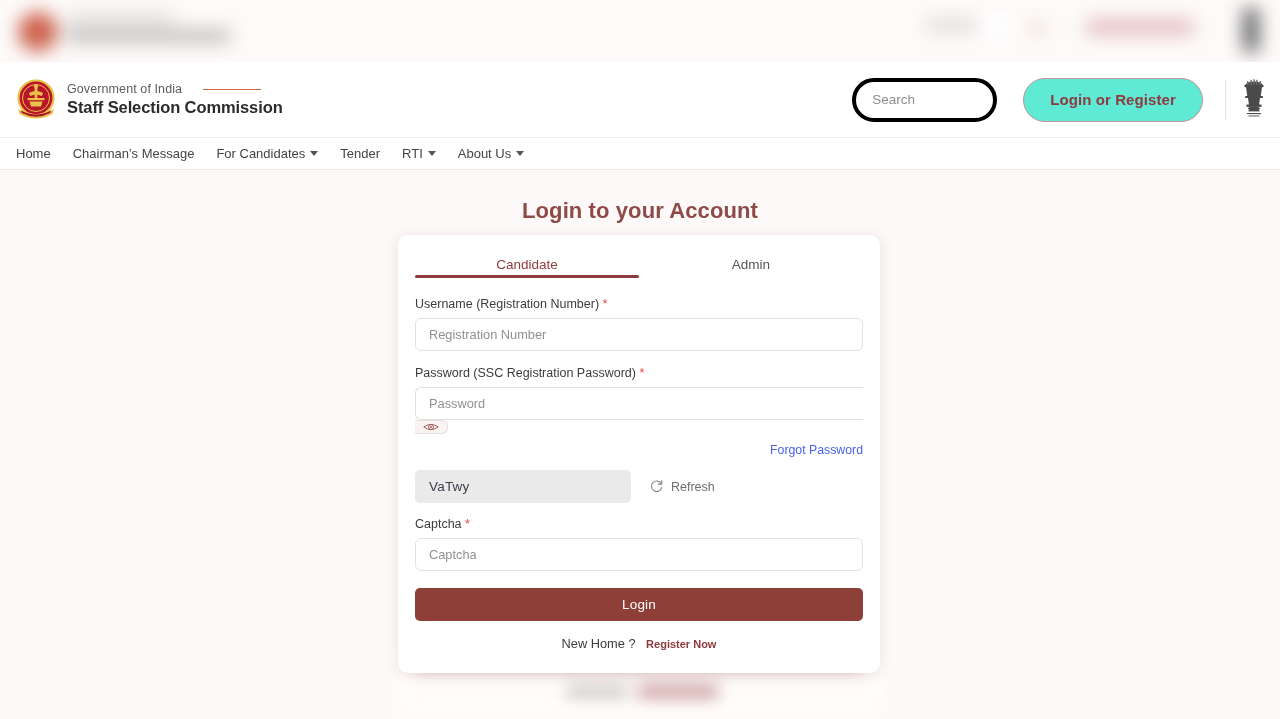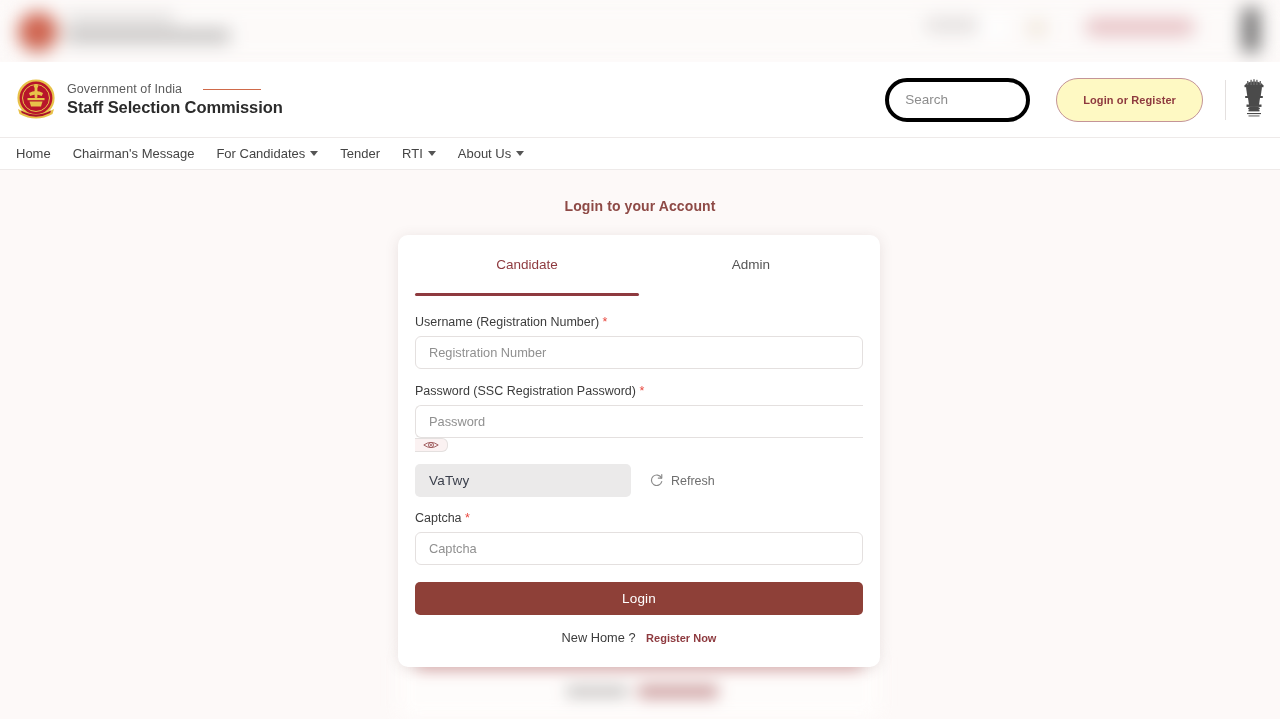--- a/index.html
+++ b/index.html
@@ -152,23 +152,23 @@
     background: transparent;
   }
   .search-input::placeholder { color: #8d8d8d; }
   .search-icon { width: 17px; height: 17px; flex: none; }
 
   .login-register-btn {
     height: 44px;
     padding: 0 26px;
     border: 1px solid #c49497;
     border-radius: 22px;
-    background: #fef9c3;
+    background: #5eead4;
     color: #8e3a3f;
-    font-size: 11px;
+    font-size: 15px;
     font-weight: bold;
     font-family: "Liberation Sans", sans-serif;
     cursor: pointer;
     letter-spacing: .1px;
     display: flex;
     align-items: center;
   }
 
   .hdr-divider {
     width: 1px; height: 40px;
@@ -214,21 +214,21 @@
     position: absolute;
     top: 170px; left: 0;
     width: 1280px;
     height: 549px;
     z-index: 3;
   }
 
   .page-title {
     text-align: center;
     margin-top: 28px;
-    font-size: 14px;
+    font-size: 22px;
     font-weight: bold;
     color: #8e4a46;
     letter-spacing: .1px;
   }
 
   .login-card {
     position: absolute;
     left: 398px;
     top: 65px;
     width: 482px;
@@ -239,21 +239,21 @@
   }
 
   .tabs {
     display: flex;
     position: relative;
     margin: 0 0 0 0;
   }
   .tab {
     flex: 1;
     text-align: center;
-    padding: 22px 0 24px 0;
+    padding: 22px 0 6px 0;
     font-size: 13.5px;
     color: #555;
     cursor: pointer;
     position: relative;
   }
   .tab.active { color: #8e3a3f; }
   .tab.active::after {
     content: "";
     position: absolute;
     left: 0; right: 0; bottom: 0;
@@ -557,20 +557,23 @@
           <div class="pwd-wrap">
             <input class="text-input" type="password" placeholder="Password" style="">
             <div class="pwd-toggle">
               <svg width="16" height="12" viewBox="0 0 20 14">
                 <path d="M1 7 q9 -6.5 18 0 q-9 6.5 -18 0 z" fill="none" stroke="#9e5a5c" stroke-width="1.2"></path>
                 <circle cx="10" cy="7" r="3.1" fill="none" stroke="#9e5a5c" stroke-width="1.2"></circle>
                 <circle cx="10" cy="7" r="1.2" fill="#9e5a5c"></circle>
               </svg>
             </div>
           </div>
+          <div class="forgot-row">
+            <a class="forgot-link">Forgot Password</a>
+          </div>
         </div>
 
         <div class="captcha-row">
           <div class="captcha-image">VaTwy</div>
           <button type="button" class="refresh-btn">
             <svg width="15" height="15" viewBox="0 0 16 16">
               <path d="M13.2 5.2 A5.6 5.6 0 1 0 13.6 9.2" fill="none" stroke="#8a8a8a" stroke-width="1.25" stroke-linecap="round"></path>
               <path d="M13.6 1.6 L13.6 5.4 L9.9 5.4" fill="none" stroke="#8a8a8a" stroke-width="1.25" stroke-linecap="round" stroke-linejoin="round"></path>
             </svg>
             <span>Refresh</span>

